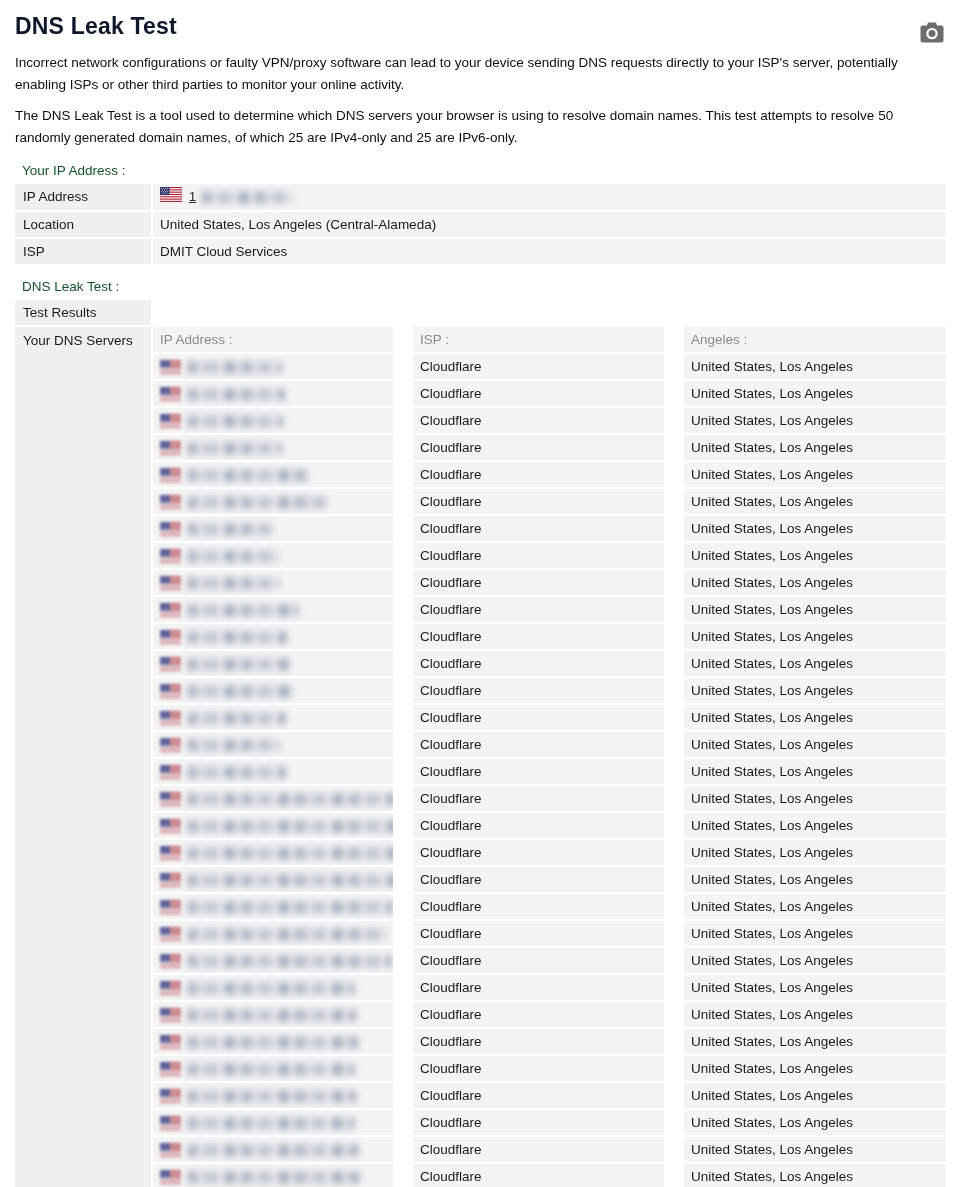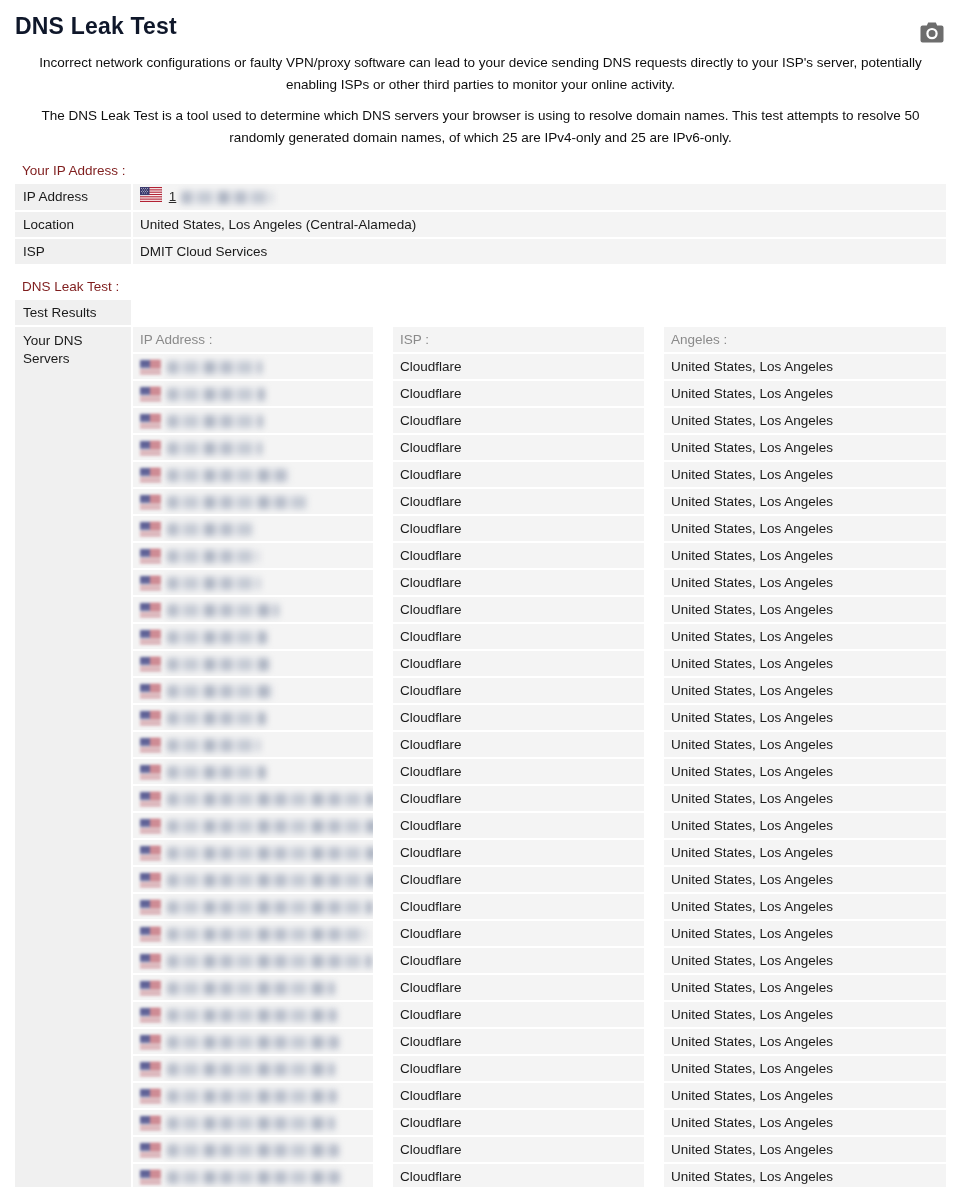--- a/index.html
+++ b/index.html
@@ -24,32 +24,31 @@
   .camera-btn {
     position: absolute; top: 9px; right: 2px;
     width: 24px; height: 21px;
     border: none; background: transparent; padding: 0; cursor: pointer;
   }
   p.intro {
     font-size: 13.5px;
     line-height: 21.5px;
     margin: 0 0 10px 0;
     color: #0f0f0f;
-    text-align: center;
   }
   .section-label {
-    color: #7f1d1d;
+    color: #14532d;
     font-size: 13.5px;
     margin: 15px 0 6px 0;
     padding-left: 7px;
   }
   .kv-table { display: flex; flex-direction: column; gap: 2px; }
   .kv-row { display: flex; gap: 2px; align-items: stretch; }
   .kv-label {
-    width: 116px; flex: none;
+    width: 136px; flex: none;
     background: #f0f0f0;
     font-size: 13.5px;
     line-height: 25px;
     padding-left: 8px;
     color: #1a1a1a;
   }
   .kv-value {
     flex: 1;
     background: #f4f4f4;
     font-size: 13.5px;

